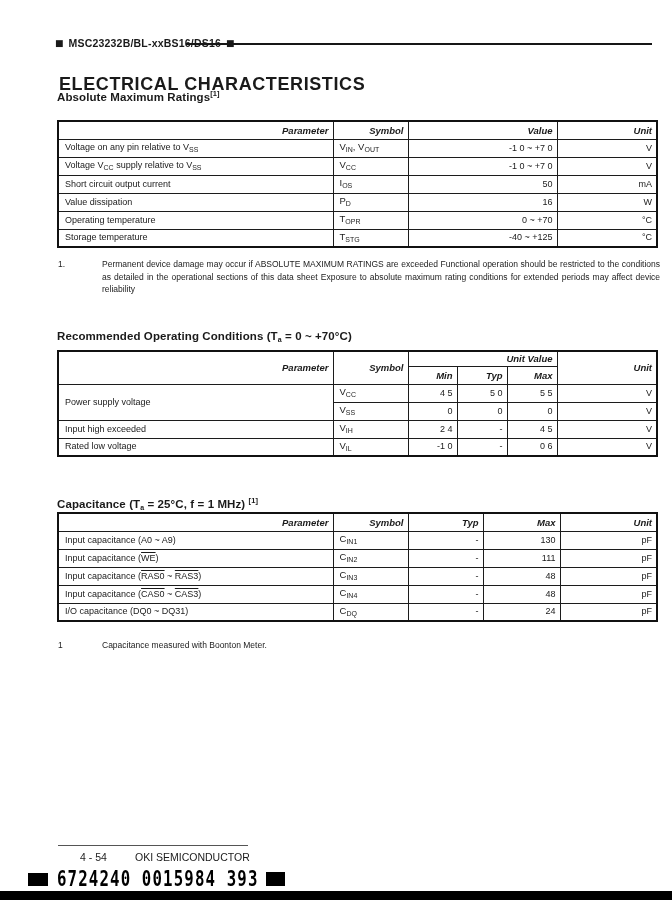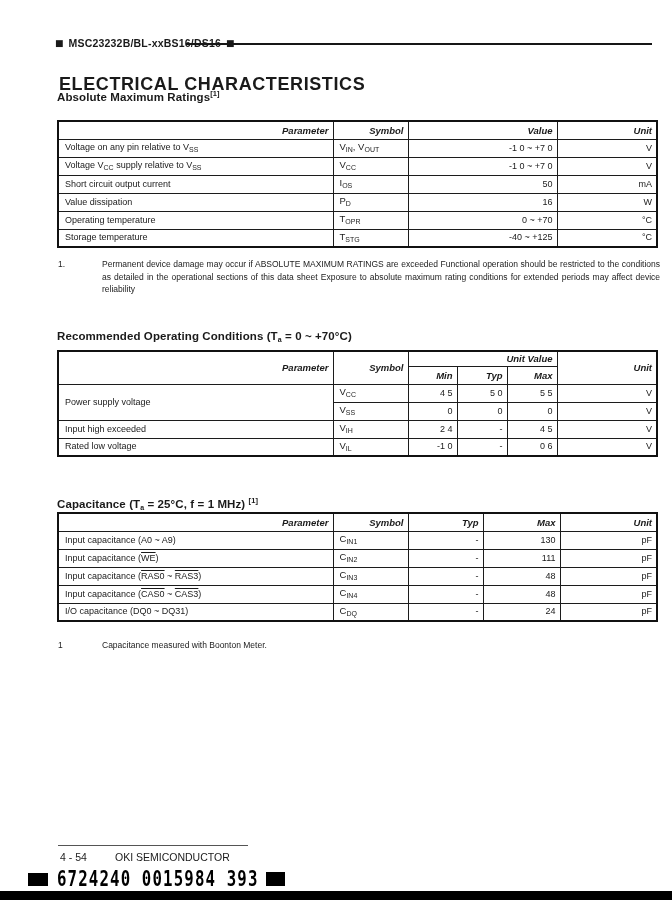--- a/index.html
+++ b/index.html
@@ -46,21 +46,21 @@
   
   .footnote { display:flex; font-size:8.5px; line-height:12.5px; color:#222; }
   .footnote .fn-num { flex:none; width:18px; }
   .footnote .fn-text { flex:1; text-align:justify;margin-left:26px; }
   #footnote1 { left:58px; top:258px; width:602px; }
   #footnote2 { left:58px; top:639px; width:602px; }
 
   
   .footer-rule { left:58px; top:845px; width:190px; height:1px; background:#555; }
   .footer-text { left:60px; top:851px; font-size:10.5px; display:flex; }
-  .footer-text .pageno { width:55px; }
+  .footer-text .pageno { width:55px;margin-left:20px; }
   .barcode-block { background:#000; }
   #block-left  { left:28px;  top:873px; width:20px; height:13px; }
   #block-right { left:266px; top:872px; width:19px; height:14px; }
   .ocr-line { left:57px; top:867px; font-family:"DejaVu Sans Mono", monospace;
     font-weight:bold; font-size:21px; letter-spacing:1.5px; color:#000;
     transform:scaleX(0.75); transform-origin:left center; white-space:nowrap; }
   .bottom-band { left:0; top:891px; width:672px; height:9px; background:#000; }
 </style>
 </head>
 <body>

